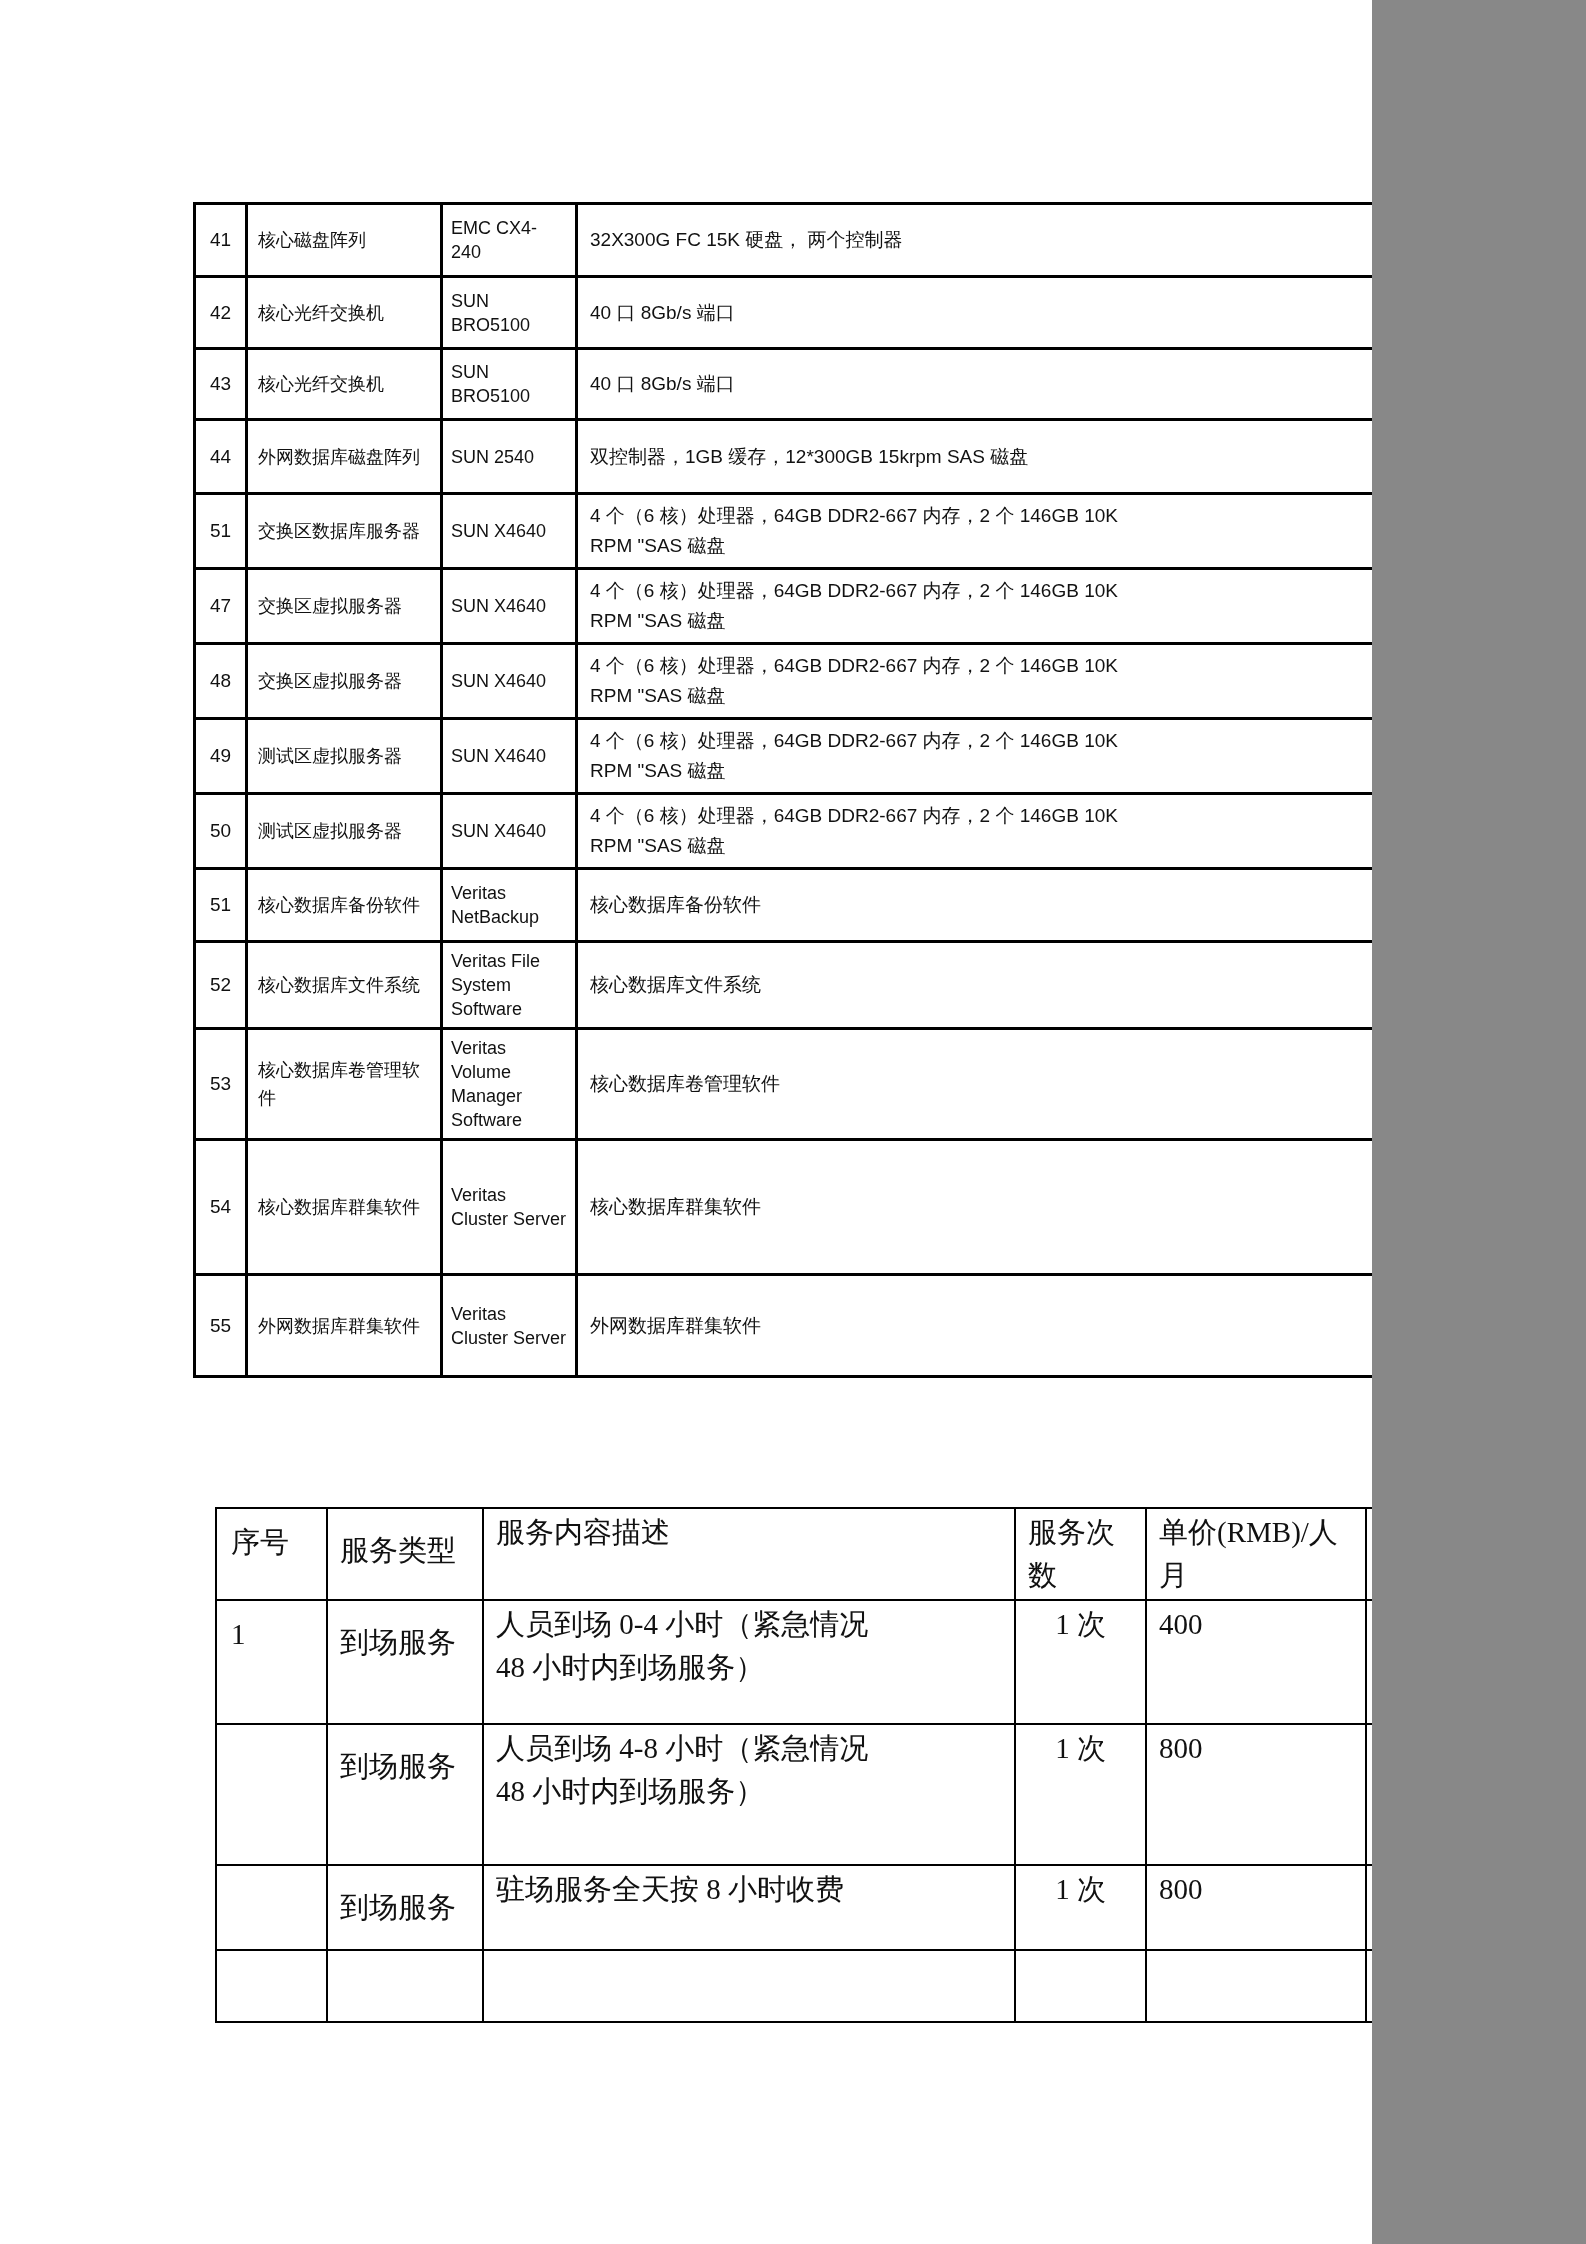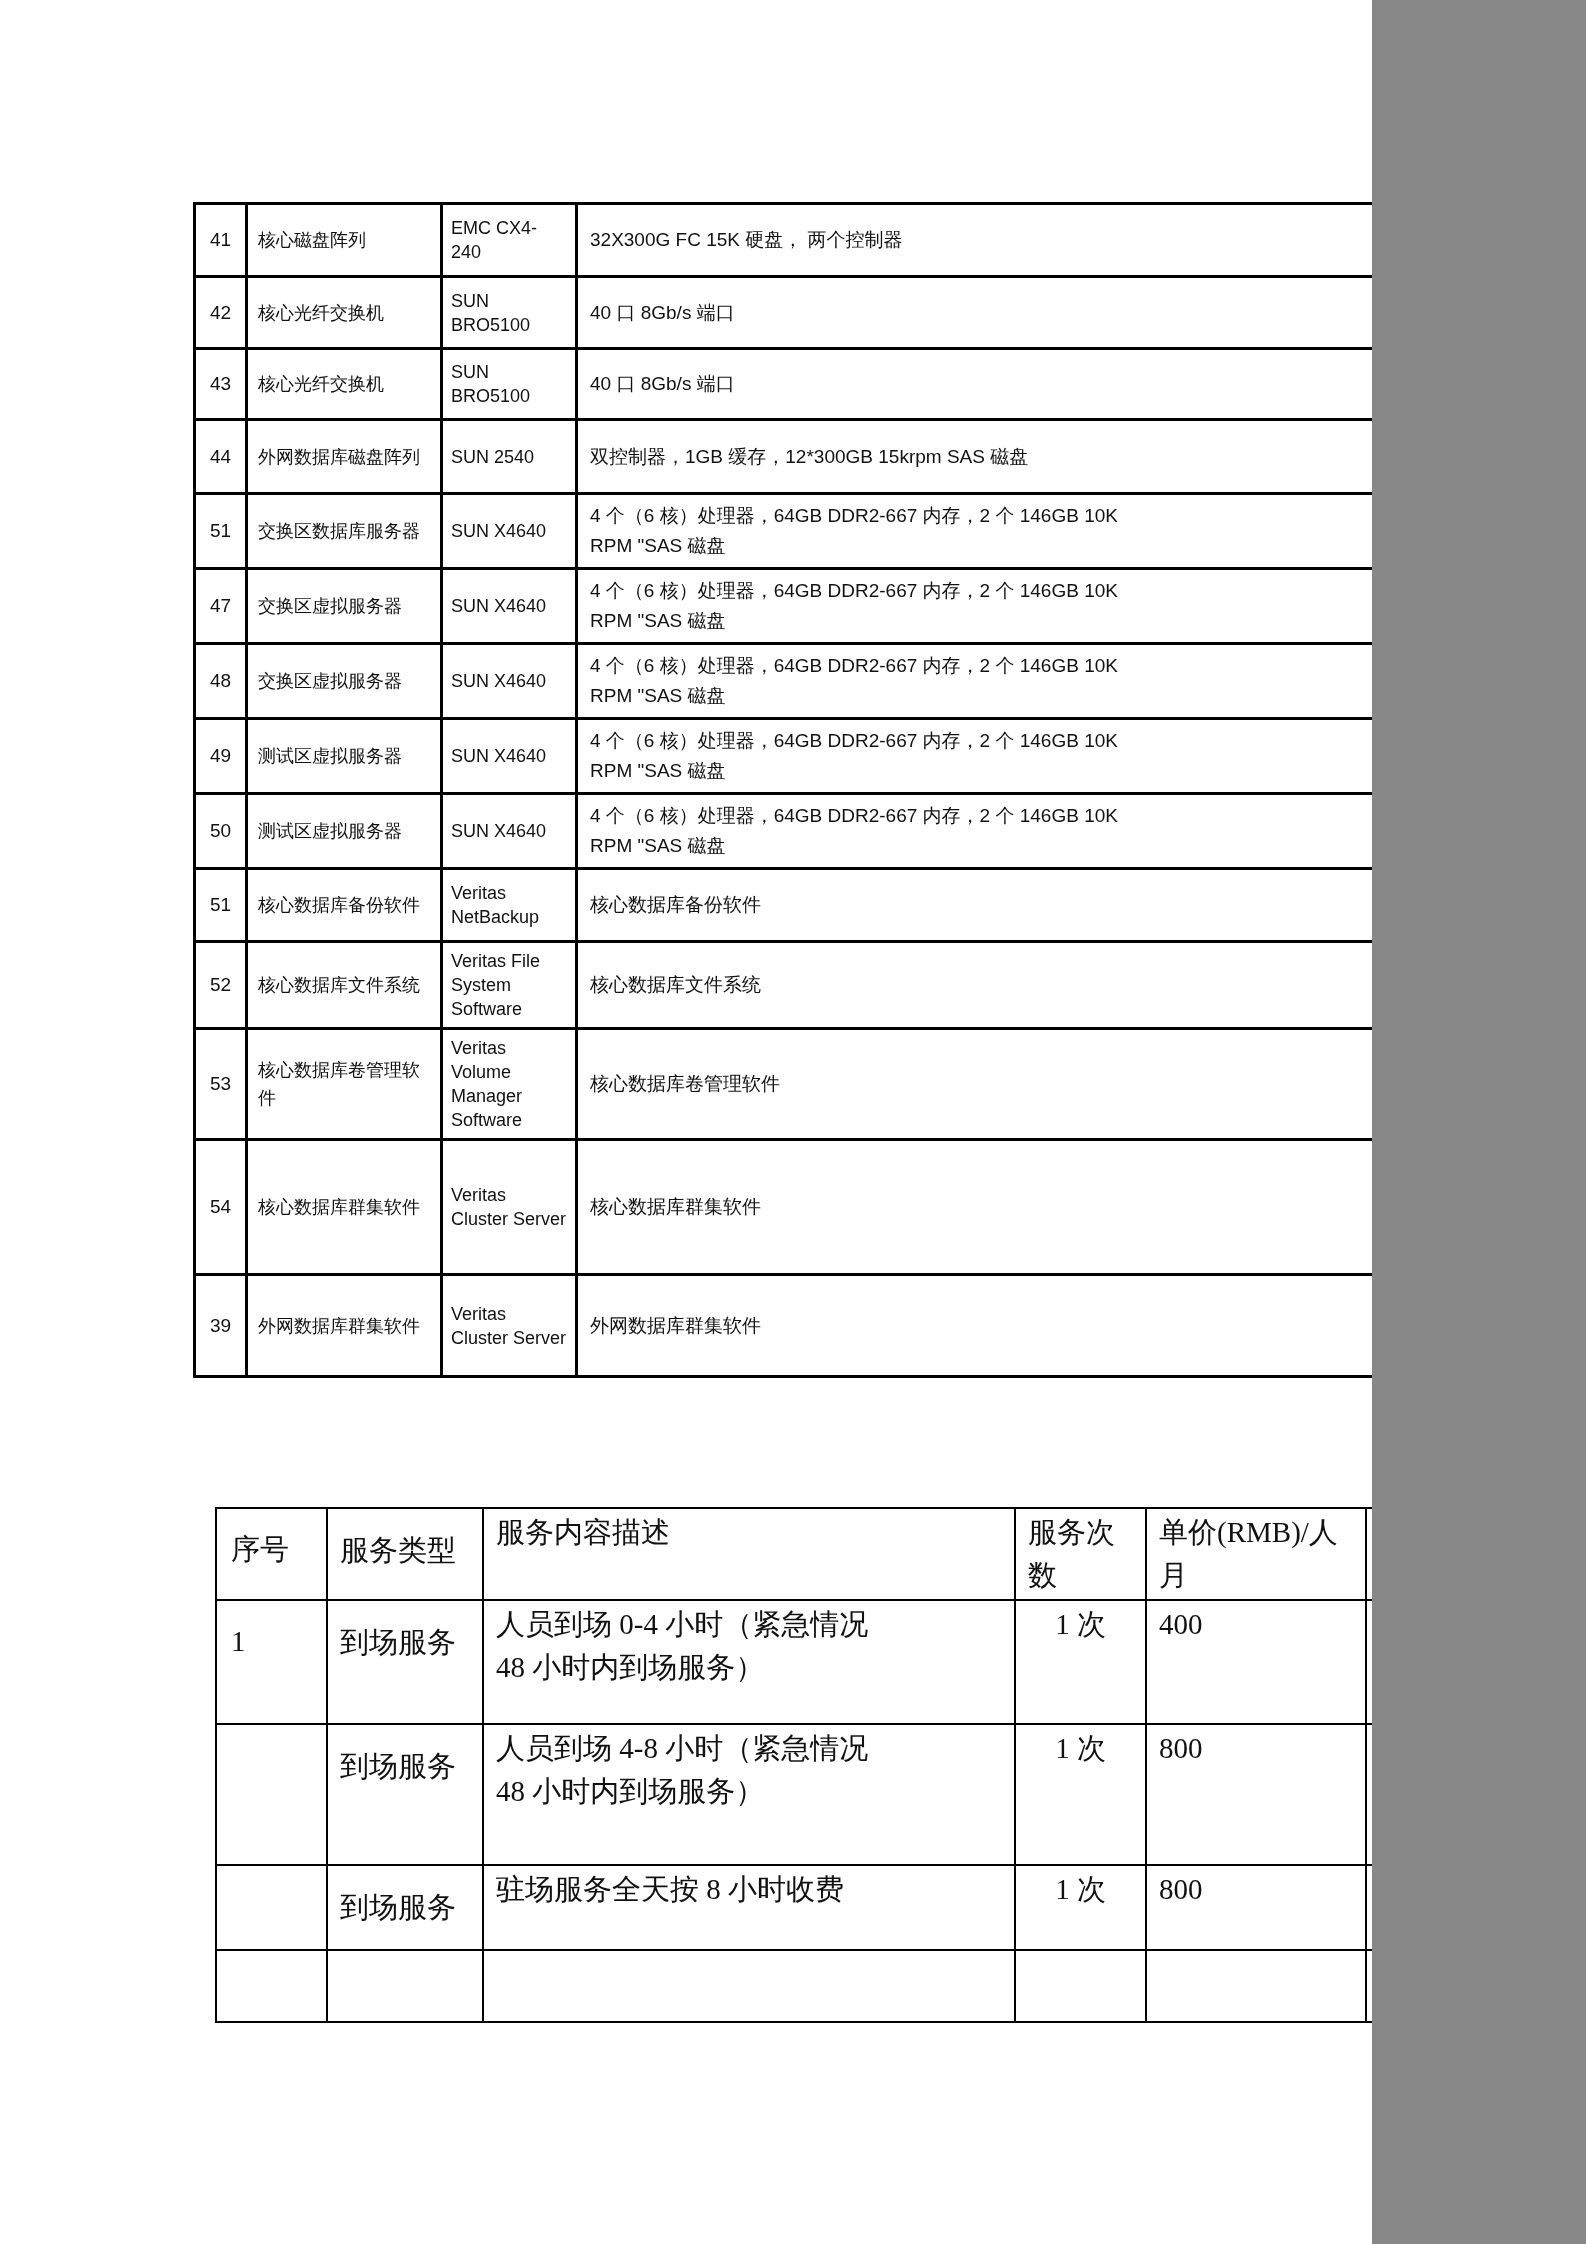--- a/index.html
+++ b/index.html
@@ -39,21 +39,21 @@
   #table1 tr:nth-child(13){height:135px;}
   #table1 tr:nth-child(14){height:102px;}
   #table1 tr:nth-child(15){height:98px;}
 
   
   #table2{
     position:absolute;left:215px;top:1507px;width:1150px;
     font-family:"Liberation Serif", serif;
   }
   #table2 td{border-width:2px;vertical-align:top;font-size:29px;line-height:43px;}
-  #table2 .c2-no{width:81px;padding:19px 14px;}
+  #table2 .c2-no{width:81px;padding:12px 14px;}
   #table2 .c2-type{width:130px;padding:20px 12px;}
   #table2 .c2-desc{width:506px;padding:2px 12px;white-space:pre-wrap;}
   #table2 .c2-times{width:105px;text-align:center;padding:2px 30px;}
   #table2 .c2-times.hdr{text-align:left;padding:2px 12px;}
   #table2 .c2-price{width:194px;padding:2px 12px;}
   #table2 .c2-staff{width:134px;padding:2px 12px;}
   #table2 tr:nth-child(1){height:85px;}
   #table2 tr:nth-child(2){height:124px;}
   #table2 tr:nth-child(3){height:141px;}
   #table2 tr:nth-child(4){height:83px;}
@@ -143,21 +143,21 @@
           <td class="c-model">Veritas Volume Manager Software</td>
           <td class="c-desc">核心数据库卷管理软件</td>
         </tr>
         <tr>
           <td class="c-no">54</td>
           <td class="c-name">核心数据库群集软件</td>
           <td class="c-model">Veritas Cluster Server</td>
           <td class="c-desc">核心数据库群集软件</td>
         </tr>
         <tr>
-          <td class="c-no">39</td>
+          <td class="c-no">55</td>
           <td class="c-name">外网数据库群集软件</td>
           <td class="c-model">Veritas Cluster Server</td>
           <td class="c-desc">外网数据库群集软件</td>
         </tr>
       </tbody>
   </table>
 
   <table id="table2">
     <tbody>
         <tr>

